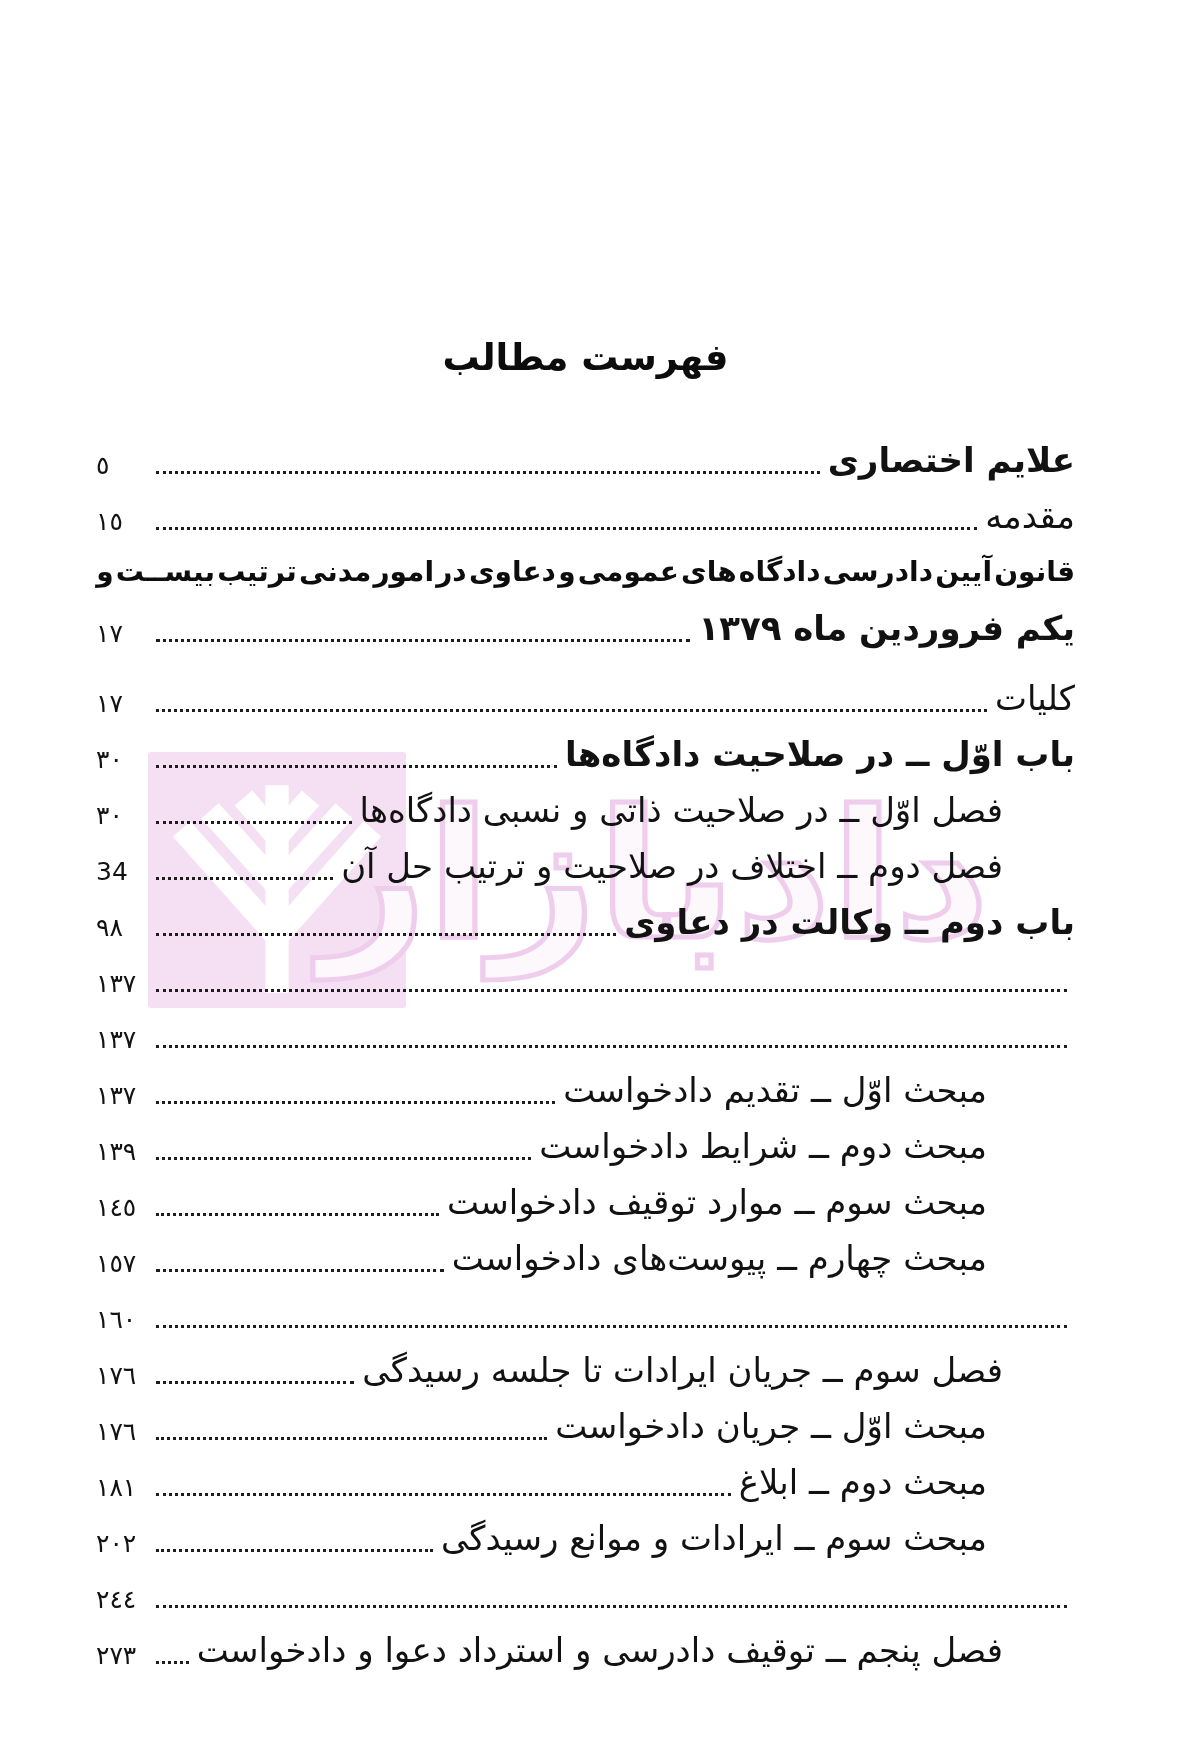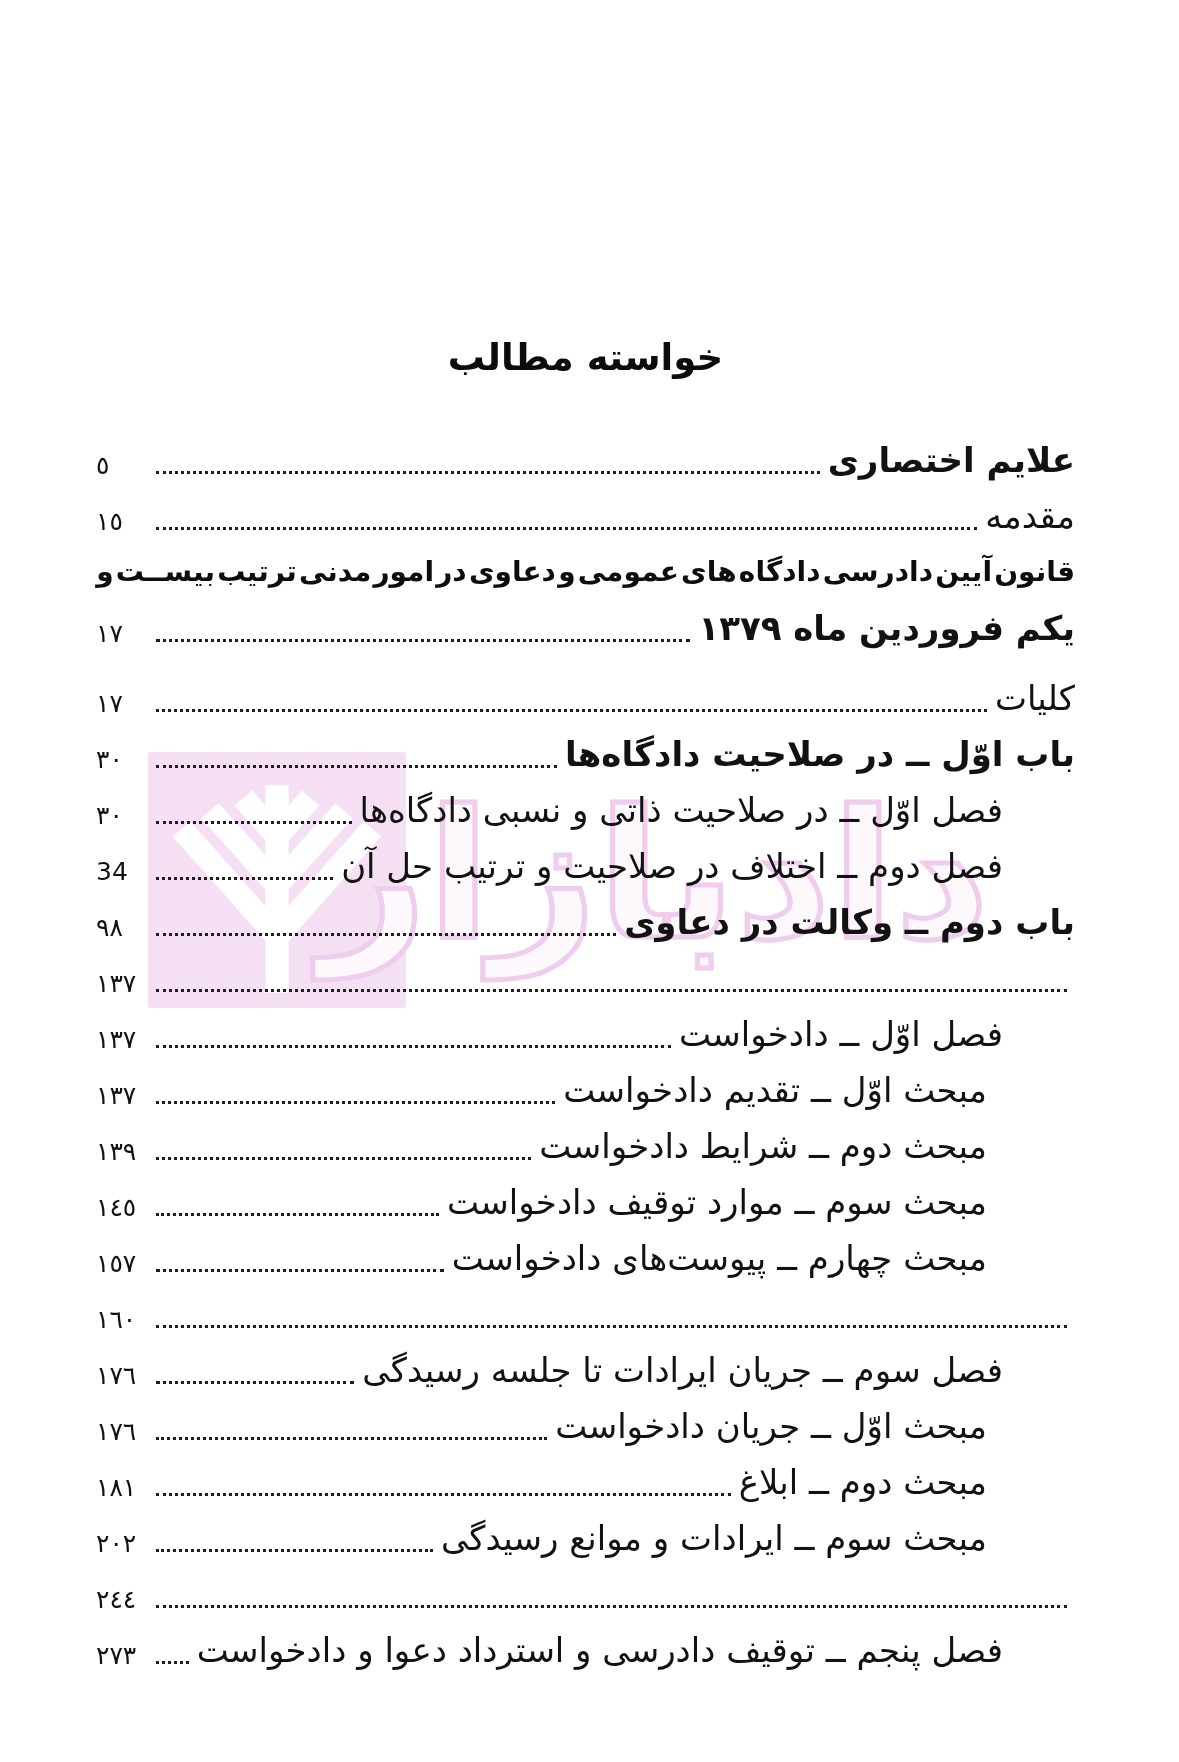--- a/index.html
+++ b/index.html
@@ -74,21 +74,21 @@
         <path d="M50 52 L76 23"></path>
         <path d="M50 33 L37 18"></path>
         <path d="M50 33 L63 18"></path>
       </g>
     </svg>
   </div>
   <div class="wm-text" style="color: rgb(253, 248, 252); -webkit-text-stroke: 5px rgb(239, 205, 236);">دادبازار</div>
 </div>
 
 <div class="content">
-  <div class="page-title">خواسته مطالب</div>
+  <div class="page-title">فهرست مطالب</div>
   <div class="toc">
       <div class="row">
         <span class="lbl bold">علایم اختصاری</span>
         <div class="dots"></div>
         <span class="num">٥</span>
       </div>
       <div class="row">
         <span class="lbl">مقدمه</span>
         <div class="dots"></div>
         <span class="num">١٥</span>
@@ -139,21 +139,20 @@
       <div class="row">
         <span class="lbl bold">باب دوم ــ وکالت در دعاوی</span>
         <div class="dots"></div>
         <span class="num">٩٨</span>
       </div>
       <div class="row">
         <div class="dots"></div>
         <span class="num">١٣٧</span>
       </div>
       <div class="row">
-        <span class="lbl ind1">فصل اوّل ــ دادخواست</span>
         <div class="dots"></div>
         <span class="num">١٣٧</span>
       </div>
       <div class="row">
         <span class="lbl ind2">مبحث اوّل ــ تقدیم دادخواست</span>
         <div class="dots"></div>
         <span class="num">١٣٧</span>
       </div>
       <div class="row">
         <span class="lbl ind2">مبحث دوم ــ شرایط دادخواست</span>

